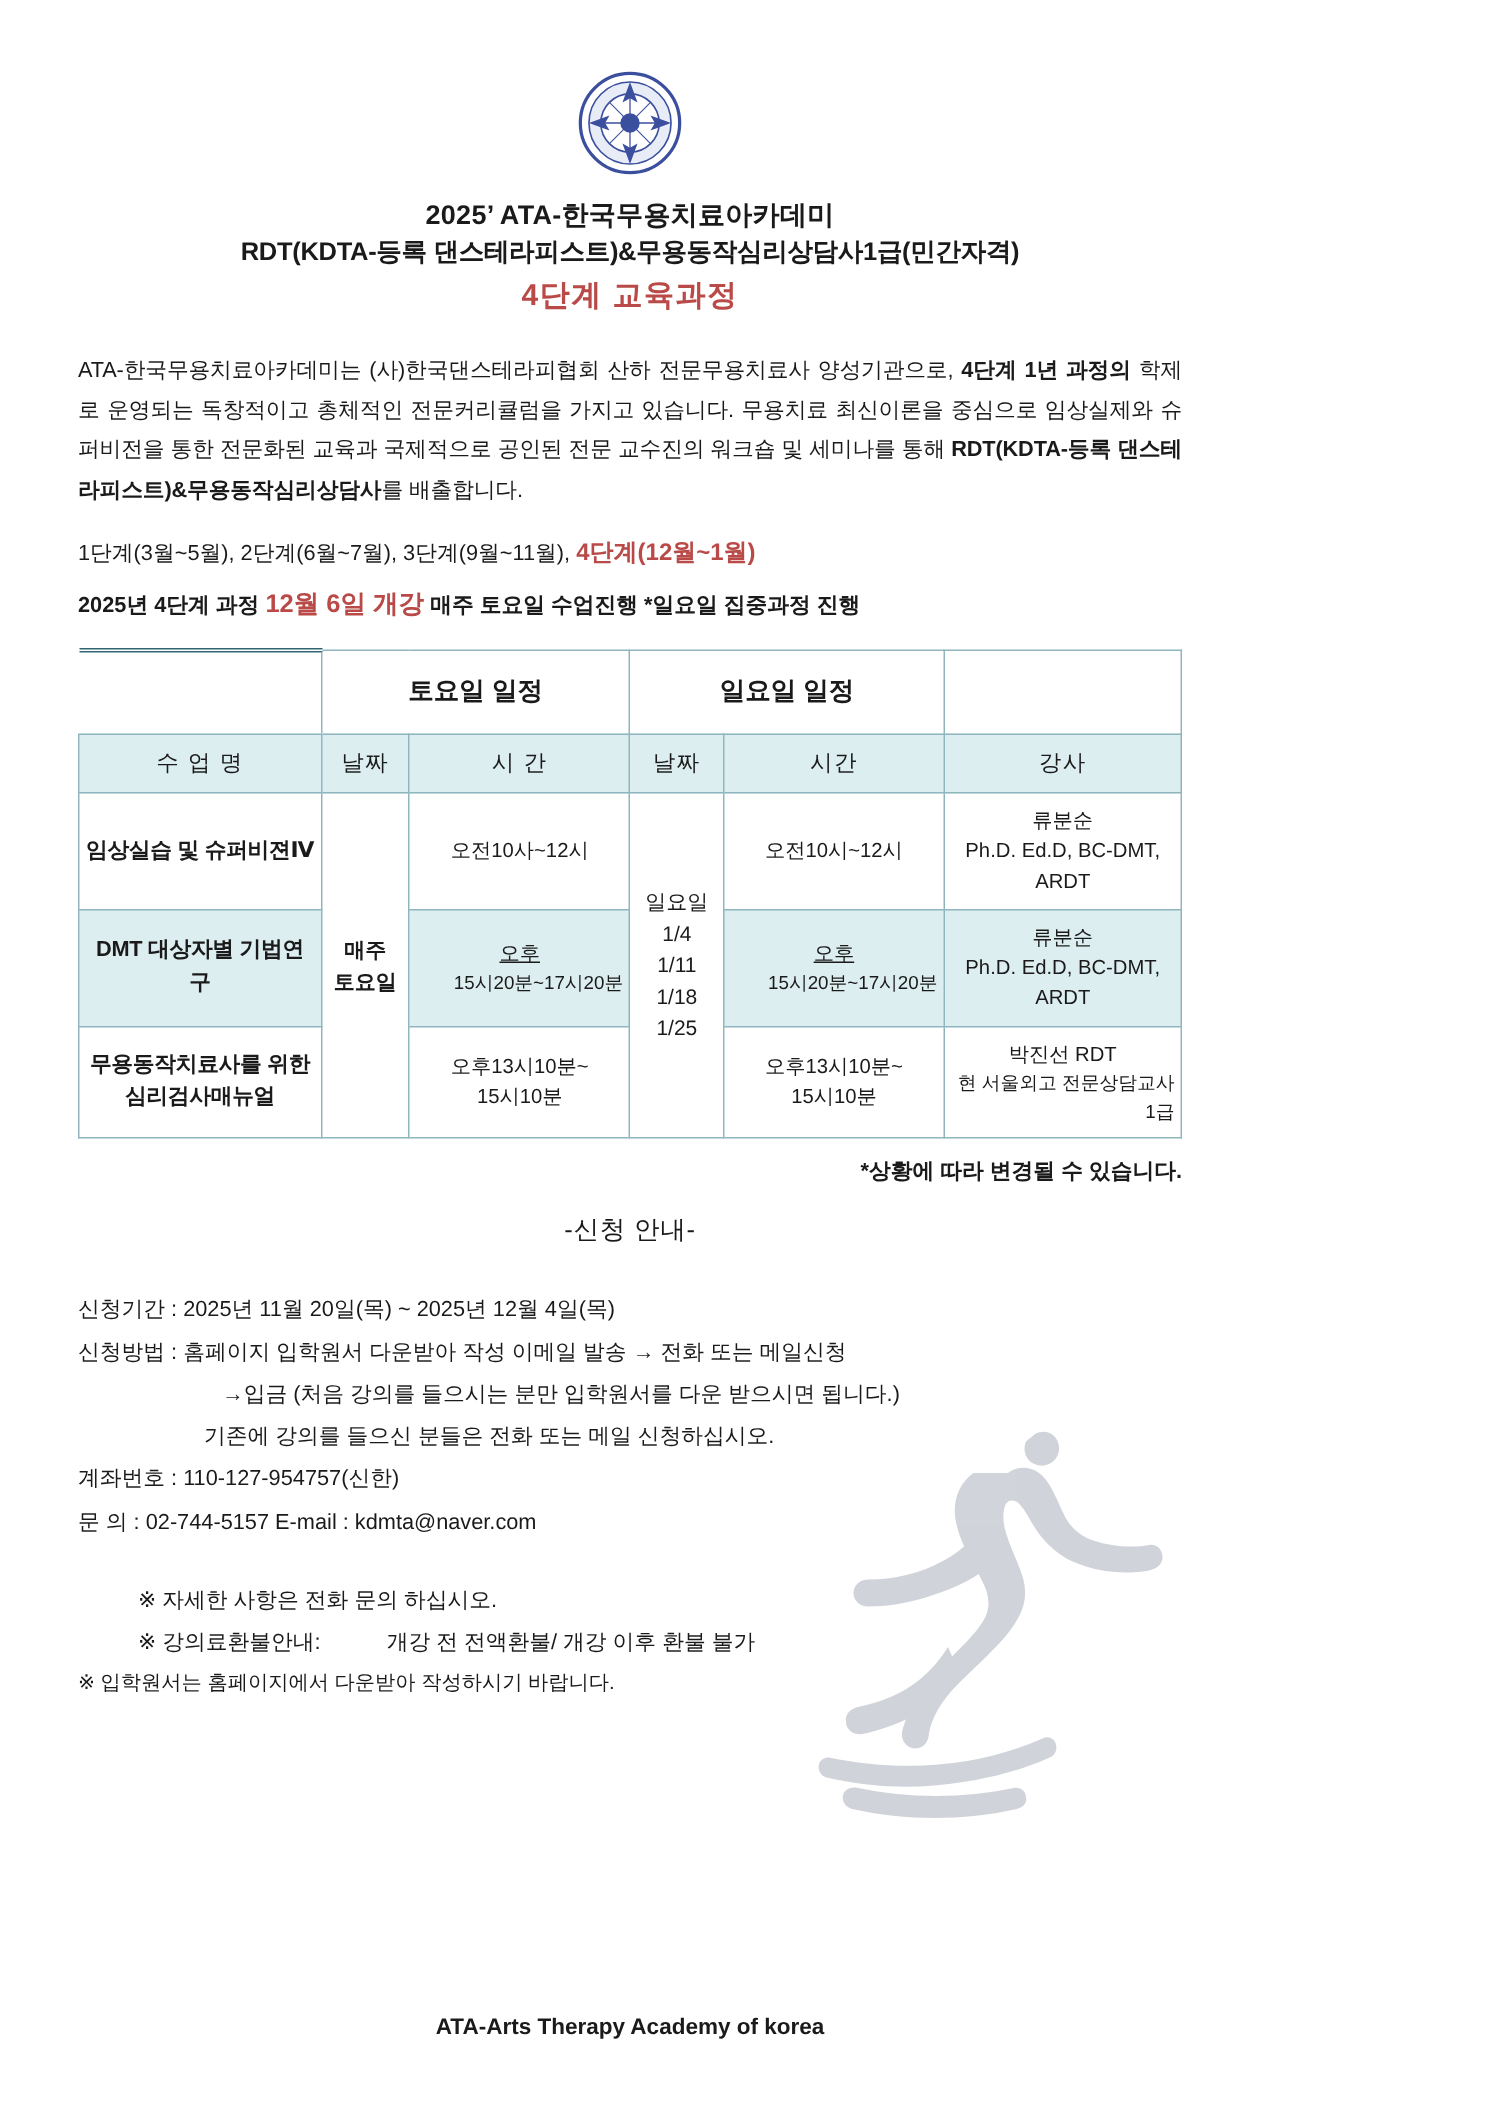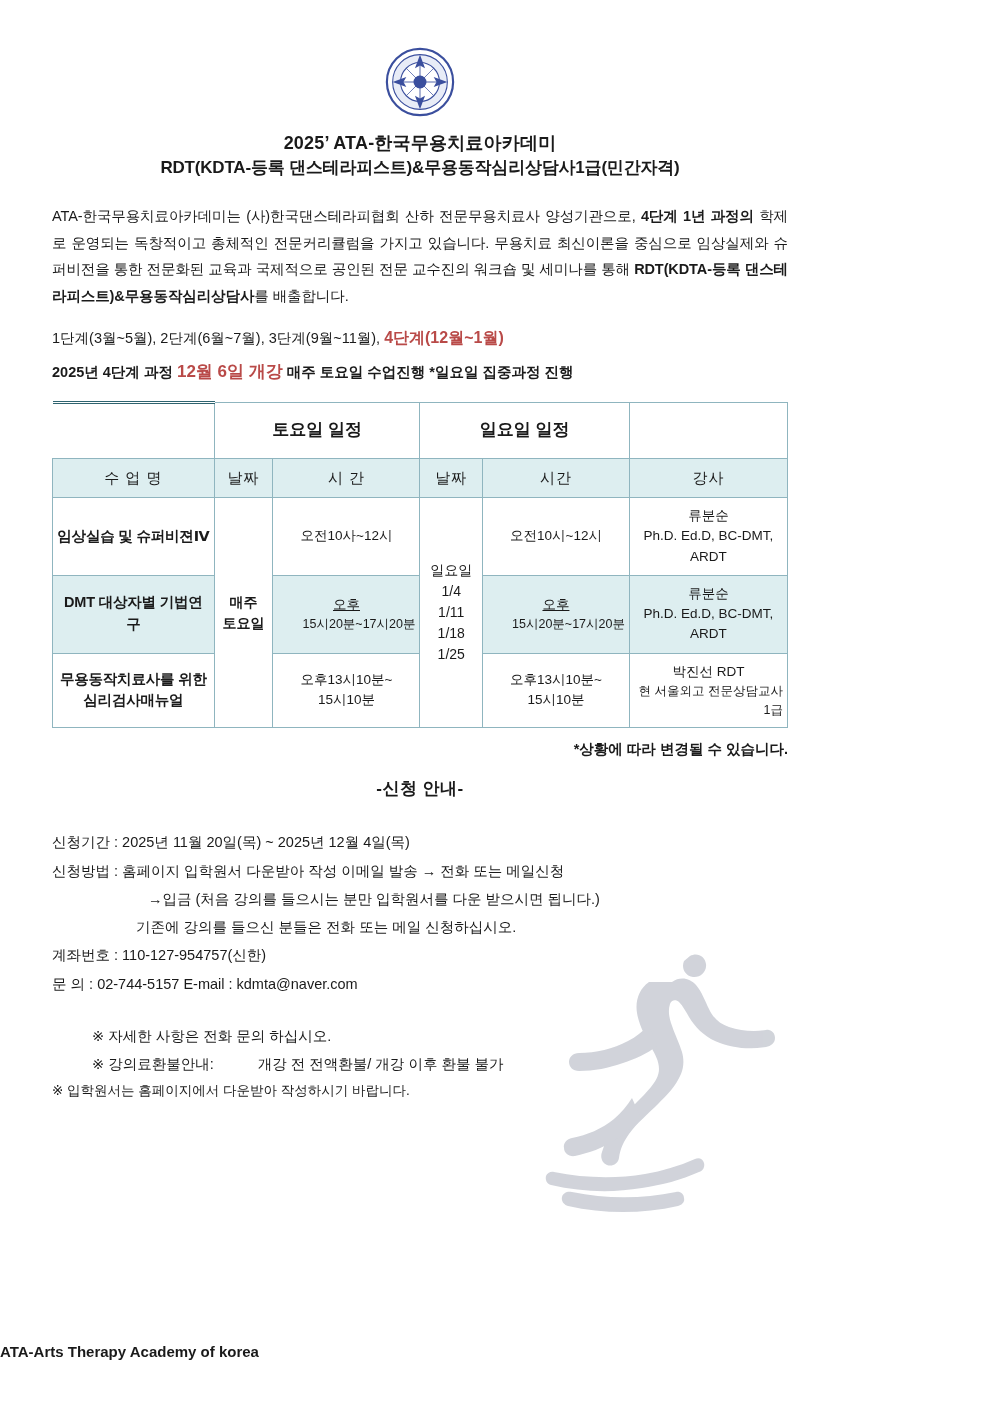--- a/index.html
+++ b/index.html
@@ -160,21 +160,21 @@
   
   .note-right {
     text-align: right;
     font-size: 14.5px;
     font-weight: bold;
     margin-top: 12px;
   }
   .apply-title {
     text-align: center;
     font-size: 17px;
-    font-weight: bold;
+    font-weight: normal;
     margin-top: 18px;
     letter-spacing: 0.5px;
   }
 
   .apply-block {
     margin-top: 28px;
     font-size: 14.5px;
     line-height: 1.95;
     position: relative;
     z-index: 2;
@@ -202,21 +202,21 @@
     z-index: 1;
     pointer-events: none;
   }
 
   
   .footer {
     position: absolute;
     left: 0;
     right: 0;
     bottom: 38px;
-    text-align: left;
+    text-align: center;
     font-size: 15px;
     font-weight: bold;
     line-height: 1.8;
   }
 </style>
 </head>
 <body>
 
 <div class="page">
 
@@ -233,20 +233,21 @@
       <line x1="50" y1="23" x2="50" y2="77" stroke="#3b4f9e" stroke-width="1.2"></line>
       <line x1="23" y1="50" x2="77" y2="50" stroke="#3b4f9e" stroke-width="1.2"></line>
       <line x1="31" y1="31" x2="69" y2="69" stroke="#3b4f9e" stroke-width="1"></line>
       <line x1="69" y1="31" x2="31" y2="69" stroke="#3b4f9e" stroke-width="1"></line>
     </svg>
   </div>
 
   <div class="title-block">
     <div class="title-line1">2025’ ATA-한국무용치료아카데미</div>
     <div class="title-line2">RDT(KDTA-등록 댄스테라피스트)&amp;무용동작심리상담사1급(민간자격)</div>
+    <div class="title-line3">4단계 교육과정</div>
   </div>
 
   <p class="intro"><span>ATA-한국무용치료아카데미는 (사)한국댄스테라피협회 산하 전문무용치료사 양성기관으로, </span><b>4단계 1년 과정의</b><span> 학제로 운영되는 독창적이고 총체적인 전문커리큘럼을 가지고 있습니다. 무용치료 최신이론을 중심으로 임상실제와 슈퍼비전을 통한 전문화된 교육과 국제적으로 공인된 전문 교수진의 워크숍 및 세미나를 통해 </span><b>RDT(KDTA-등록 댄스테라피스트)&amp;무용동작심리상담사</b><span>를 배출합니다.</span></p>
 
   <div class="stage-line"><span>1단계(3월~5월), 2단계(6월~7월), 3단계(9월~11월), </span><span class="accent">4단계(12월~1월)</span></div>
 
   <div class="open-line"><span>2025년 4단계 과정 </span><span class="accent">12월 6일 개강</span><span> 매주 토요일 수업진행  *일요일 집중과정 진행</span></div>
 
   <table class="schedule">
     <colgroup>

